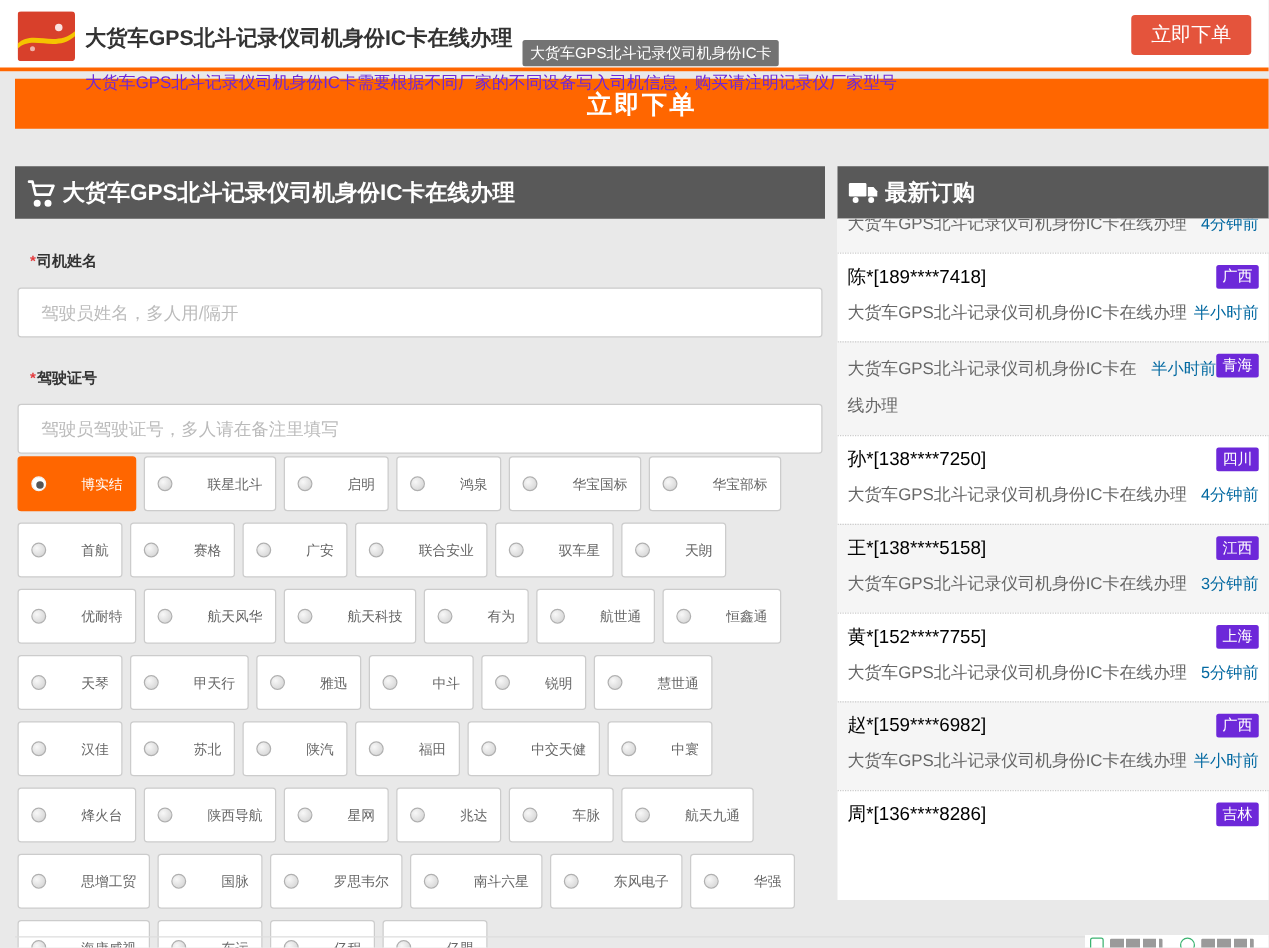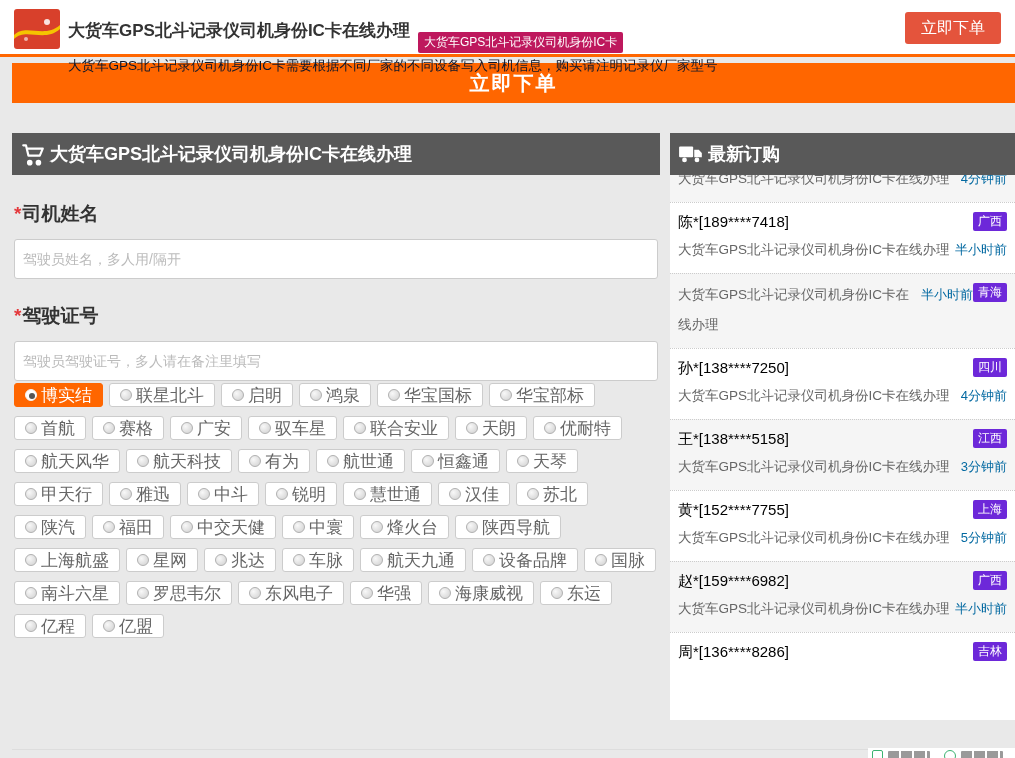--- a/index.html
+++ b/index.html
@@ -7,52 +7,52 @@
     font-family:"Liberation Sans","DejaVu Sans",sans-serif; }
   .page { position:relative; width:1015px; height:758px; }
 
   
   .top-header { position:relative; background:#fff; height:57px;
     border-bottom:3px solid #ff6600; padding:8px 0 0 14px; }
   .logo { position:absolute; left:14px; top:9px; width:46px; height:40px; border-radius:3px; overflow:hidden; }
   .header-text { margin-left:54px; }
   .title-row { display:flex; align-items:center; }
   .site-title { font-size:17px; font-weight:bold; color:#333; }
-  .title-badge { margin-left:8px; background:#be185d; color:#fff; font-size:12px;
+  .title-badge { margin-left:8px; background:#737373; color:#fff; font-size:12px;
     padding:2px 6px; border-radius:2px; white-space:nowrap;margin-top:24px; }
-  .subtitle { margin-top:4px; font-size:13.5px; color:#0f172a; }
+  .subtitle { margin-top:4px; font-size:13.5px; color:#6d28d9; }
   .header-cta { position:absolute; right:14px; top:12px; width:96px; height:32px;
     background:#e4543c; color:#fff; border:none; border-radius:3px; font-size:16px;
     cursor:pointer; font-family:inherit; }
 
   
   .cta-banner { margin:6px 0 0 12px; height:40px; background:#ff6600; color:#fff;
     display:flex; align-items:center; justify-content:center;
     font-size:20px; font-weight:bold; letter-spacing:2px; cursor:pointer; }
 
   
   .columns { display:flex; margin:30px 0 0 12px; }
   .left-col { width:648px; }
   .right-col { flex:1; margin-left:10px; min-width:0; }
   .col-header { background:#595959; color:#fff; height:42px; display:flex;
     align-items:center; padding-left:8px; font-size:18px; font-weight:bold; }
   .col-header svg { margin-right:4px; }
 
   
   .form-area { background:transparent; padding:2px 0 0 2px; }
-  .field-label { margin:24px 0 12px; font-size:19px; font-weight:bold; color:#333; }
+  .field-label { margin:24px 10px 12px; font-size:12px; font-weight:bold; color:#333; }
   .req { color:#e4393c; margin-right:1px; }
   .text-input { width:644px; height:40px; border:1px solid #ccc; border-radius:3px;
-    padding:0 8px; font-size:14px; color:#4d7c0f; background:#fff; font-family:inherit; }
+    padding:0 18px; font-size:14px; color:#4d7c0f; background:#fff; font-family:inherit; }
   .text-input::placeholder { color:#bbb; }
 
   .brand-grid { display:flex; flex-wrap:wrap; width:648px; margin-top:2px; }
-  .brand { display:inline-flex; align-items:center; height:24px; border:1px solid #ccc;
-    border-radius:3px; padding:0 10px; margin:0 6px 9px 0; font-size:17px; color:#666;
-    background:#fff; cursor:pointer; white-space:nowrap; }
+  .brand { display:inline-flex; align-items:center; height:44px; border:1px solid #ccc;
+    border-radius:3px; padding:0 10px; margin:0 6px 9px 0; font-size:11px; color:#666;
+    background:#fff; cursor:pointer; white-space:nowrap;gap:24px; }
   .radio { width:12px; height:12px; border-radius:50%; border:1px solid #b0b0b0;
     background:radial-gradient(circle at 35% 35%, #f8f8f8, #cfcfcf); margin-right:4px;
     position:relative; flex:0 0 auto; }
   .brand.selected { background:#ff6600; border-color:#ff6600; color:#fff; }
   .brand.selected .radio { background:#fff; border-color:#f2f2f2; }
   .brand.selected .radio::after { content:""; position:absolute; left:2.5px; top:2.5px;
     width:6px; height:6px; border-radius:50%; background:#555; }
 
   
   .orders-list { overflow:hidden; height:545px; background:#fff; }
@@ -165,30 +165,30 @@
     <span class="brand-text">赛格</span>
   </label>
 
   <label class="brand">
     <span class="radio"></span>
     <span class="brand-text">广安</span>
   </label>
 
   <label class="brand">
     <span class="radio"></span>
+    <span class="brand-text">联合安业</span>
+  </label>
+
+  <label class="brand">
+    <span class="radio"></span>
     <span class="brand-text">驭车星</span>
   </label>
 
   <label class="brand">
     <span class="radio"></span>
-    <span class="brand-text">联合安业</span>
-  </label>
-
-  <label class="brand">
-    <span class="radio"></span>
     <span class="brand-text">天朗</span>
   </label>
 
   <label class="brand">
     <span class="radio"></span>
     <span class="brand-text">优耐特</span>
   </label>
 
   <label class="brand">
     <span class="radio"></span>
@@ -278,24 +278,20 @@
   <label class="brand">
     <span class="radio"></span>
     <span class="brand-text">烽火台</span>
   </label>
 
   <label class="brand">
     <span class="radio"></span>
     <span class="brand-text">陕西导航</span>
   </label>
 
-  <label class="brand">
-    <span class="radio"></span>
-    <span class="brand-text">上海航盛</span>
-  </label>
 
   <label class="brand">
     <span class="radio"></span>
     <span class="brand-text">星网</span>
   </label>
 
   <label class="brand">
     <span class="radio"></span>
     <span class="brand-text">兆达</span>
   </label>
@@ -305,36 +301,36 @@
     <span class="brand-text">车脉</span>
   </label>
 
   <label class="brand">
     <span class="radio"></span>
     <span class="brand-text">航天九通</span>
   </label>
 
   <label class="brand">
     <span class="radio"></span>
-    <span class="brand-text">设备品牌</span>
+    <span class="brand-text">思增工贸</span>
   </label>
 
   <label class="brand">
     <span class="radio"></span>
     <span class="brand-text">国脉</span>
   </label>
 
   <label class="brand">
     <span class="radio"></span>
+    <span class="brand-text">罗思韦尔</span>
+  </label>
+
+  <label class="brand">
+    <span class="radio"></span>
     <span class="brand-text">南斗六星</span>
-  </label>
-
-  <label class="brand">
-    <span class="radio"></span>
-    <span class="brand-text">罗思韦尔</span>
   </label>
 
   <label class="brand">
     <span class="radio"></span>
     <span class="brand-text">东风电子</span>
   </label>
 
   <label class="brand">
     <span class="radio"></span>
     <span class="brand-text">华强</span>

